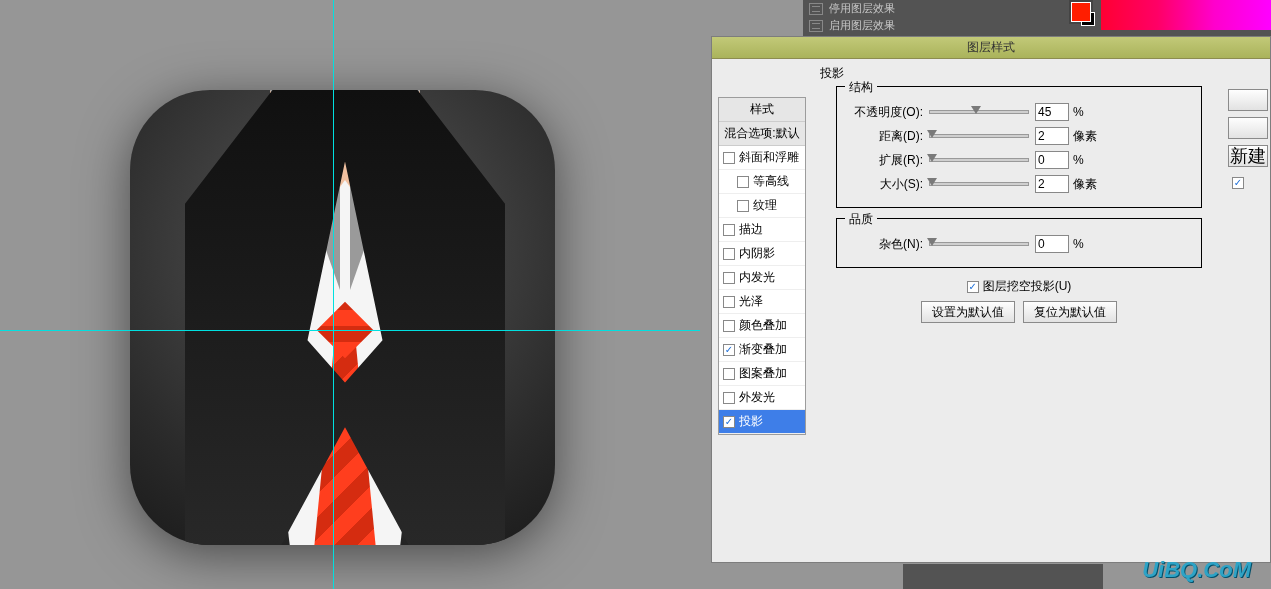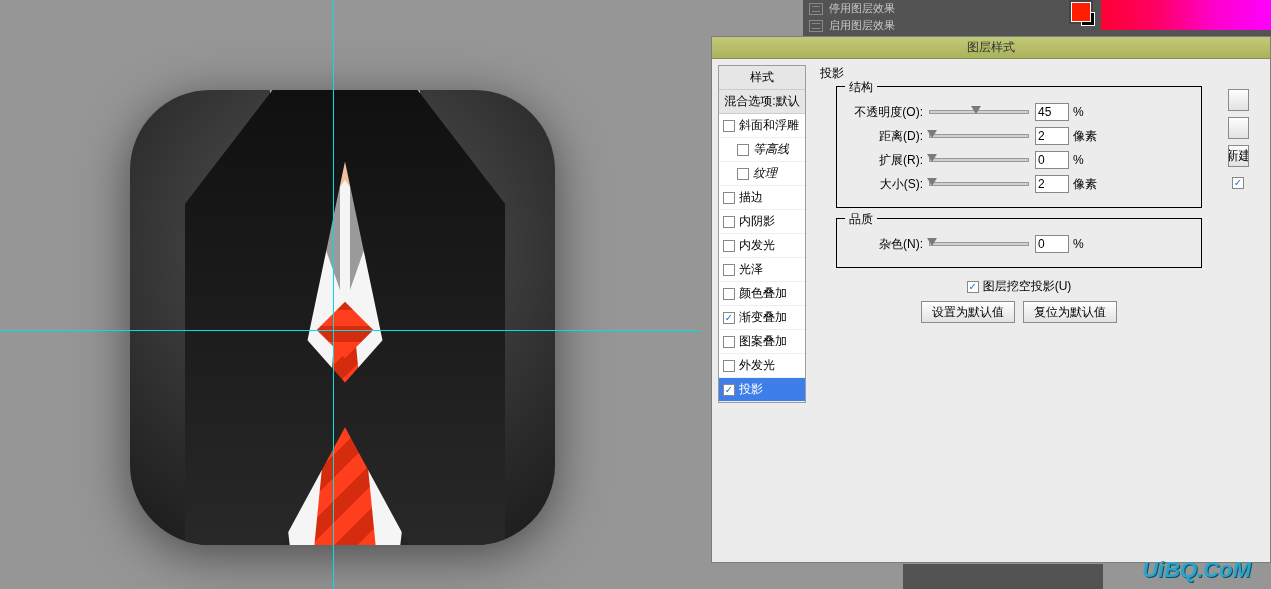--- a/index.html
+++ b/index.html
@@ -152,36 +152,37 @@
     font-size: 12px; color: #333;
     border-bottom: 1px solid #8c8c50;
   }
   .dlg-body {
     display: flex;
     height: calc(100% - 22px);
   }
   .styles-col {
     width: 100px;
     padding: 6px;
+    margin-top: 32px;
   }
   .styles-list {
     border: 1px solid #9c9c9c;
     background: #fff;
   }
   .styles-list .hdr {
     background: #e6e6e6; text-align: center;
     padding: 3px 2px; border-bottom: 1px solid #ccc;
   }
   .styles-list .row {
     display: flex; align-items: center;
     padding: 3px 4px; gap: 4px;
     border-bottom: 1px solid #eee;
     font-size: 12px;
   }
-  .styles-list .row.indent { padding-left: 18px; font-style: italic; }
+  .styles-list .row.indent { padding-left: 18px; }
   .styles-list .row.sel {
     background: #3e7ee8; color: #fff;
   }
   .chk {
     width: 12px; height: 12px; border: 1px solid #888;
     background: #fff; display: inline-flex;
     align-items: center; justify-content: center;
     font-size: 10px; line-height: 1;
   }
   .chk.on::after { content: "✓"; color: #1a6dd8; }
@@ -268,24 +269,24 @@
     font-size: 12px;
     display: inline-flex; align-items: center;
   }
 
   .right-col {
     width: 44px;
     padding: 30px 0 0 2px;
     display: flex; flex-direction: column; gap: 6px;
   }
   .rbtn {
-    height: 22px; width: 21px;
+    height: 22px; width: 40px;
     background: linear-gradient(#fefefe,#e2e2e2);
     border: 1px solid #8a8a8a;
-    font-size: 13px;
+    font-size: 18px;
     display: inline-flex; align-items: center; justify-content: center;
     white-space: nowrap; overflow: hidden;
   }
   .rchk { display: flex; gap: 3px; align-items: center; margin-top: 4px; padding-left: 4px; }
 
   .watermark {
     position: absolute; right: 20px; bottom: 6px;
     font-size: 22px; font-weight: bold;
     color: #2ea3c6; text-shadow: 1px 1px 0 #04506a;
     font-style: italic;

